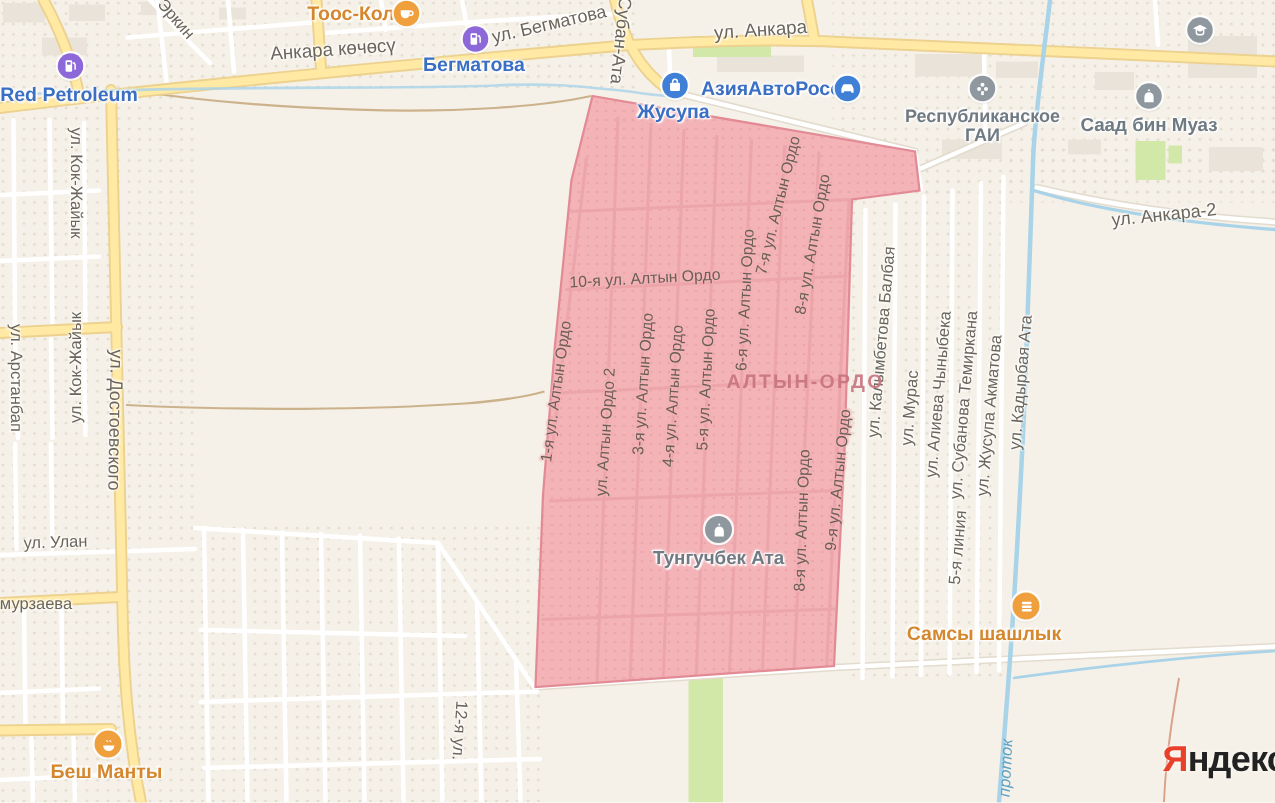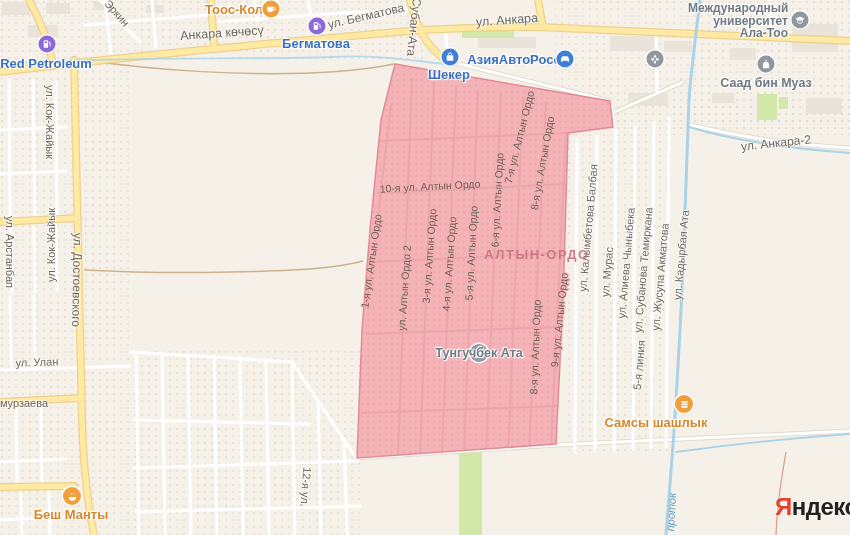--- a/index.html
+++ b/index.html
@@ -280,65 +280,64 @@
       </svg>
   </div>
   <div class="poi-text blue" style="left:46px;top:63px">Red Petroleum</div>
 
   <div class="poi-icon ic-blue" style="left:450px;top:57px">
     <svg viewBox="0 0 10 10" fill="#fff">
         <rect x="2" y="3.4" width="6" height="5" rx=".8"></rect>
         <path d="M3.6 3.4V2.6a1.4 1.4 0 0 1 2.8 0v.8" stroke="#fff" fill="none" stroke-width=".9"></path>
       </svg>
   </div>
-  <div class="poi-text blue" style="left:449px;top:74px">Шекер</div>
+  <div class="poi-text blue" style="left:449px;top:74px">Жусупа</div>
 
   <div class="poi-text blue" style="left:514px;top:59px">АзияАвтоРосс</div>
   <div class="poi-icon ic-blue" style="left:565px;top:59px">
     <svg viewBox="0 0 10 10" fill="#fff">
         <path d="M1.3 5.2l.9-2.2c.15-.35.5-.6.9-.6h3.8c.4 0 .75.25.9.6l.9 2.2v2.3h-1.3l-.3-.8H3l-.3.8H1.3z"></path>
       </svg>
   </div>
 
   <div class="poi-icon ic-gray" style="left:655px;top:59px">
     <svg viewBox="0 0 10 10" fill="#fff">
         <circle cx="5" cy="2.7" r="1.2"></circle>
         <circle cx="2.9" cy="5.3" r="1.2"></circle>
         <circle cx="7.1" cy="5.3" r="1.2"></circle>
         <rect x="4.2" y="6.6" width="1.6" height="2.4"></rect>
       </svg>
   </div>
+  <div class="poi-block center" style="left:655px;top:71px">
+    <div>Республиканское</div>
+    <div>ГАИ</div>
+  </div>
 
   <div class="poi-icon ic-gray" style="left:766px;top:64px">
     <svg viewBox="0 0 10 10" fill="#fff">
         <path d="M2.2 8.8V5.6c0-1.7 1.2-2.9 2.8-2.9s2.8 1.2 2.8 2.9v3.2z"></path>
         <circle cx="5" cy="1.5" r=".6"></circle>
       </svg>
   </div>
   <div class="poi-text gray" style="left:766px;top:83px;font-size:12.5px">Саад бин Муаз</div>
 
-  <div class="poi-block right" style="left:688px;top:2px;width:100px">
-    <div>Международный</div>
-    <div>университет</div>
-    <div>Ала-Тоо</div>
-  </div>
   <div class="poi-icon ic-gray" style="left:800px;top:20px">
     <svg viewBox="0 0 10 10" fill="#fff">
         <path d="M5 1.8L9.2 3.9 5 6 0.8 3.9z"></path>
         <path d="M2.8 5v1.8c0 .6 1 1.1 2.2 1.1s2.2-.5 2.2-1.1V5" fill="none" stroke="#fff" stroke-width=".9"></path>
       </svg>
   </div>
 
   <div class="poi-icon ic-gray lg" style="left:479px;top:353px">
     <svg viewBox="0 0 10 10" fill="#fff">
         <path d="M2.2 8.8V5.6c0-1.7 1.2-2.9 2.8-2.9s2.8 1.2 2.8 2.9v3.2z"></path>
         <circle cx="5" cy="1.5" r=".6"></circle>
       </svg>
   </div>
-  <div class="poi-text gray" style="left:479px;top:353px;font-size:12.5px">Тунгучбек Ата</div>
+  <div class="poi-text gray" style="left:479px;top:372px;font-size:12.5px">Тунгучбек Ата</div>
 
   <div class="poi-icon ic-orange lg" style="left:684px;top:404px">
     <svg viewBox="0 0 10 10" fill="#fff">
         <rect x="2" y="2" width="6" height="1.5" rx=".75"></rect>
         <rect x="2" y="4.2" width="6" height="1.5" rx=".75"></rect>
         <rect x="2" y="6.4" width="6" height="1.5" rx=".75"></rect>
       </svg>
   </div>
   <div class="poi-text orange" style="left:656px;top:422px">Самсы шашлык</div>
 

